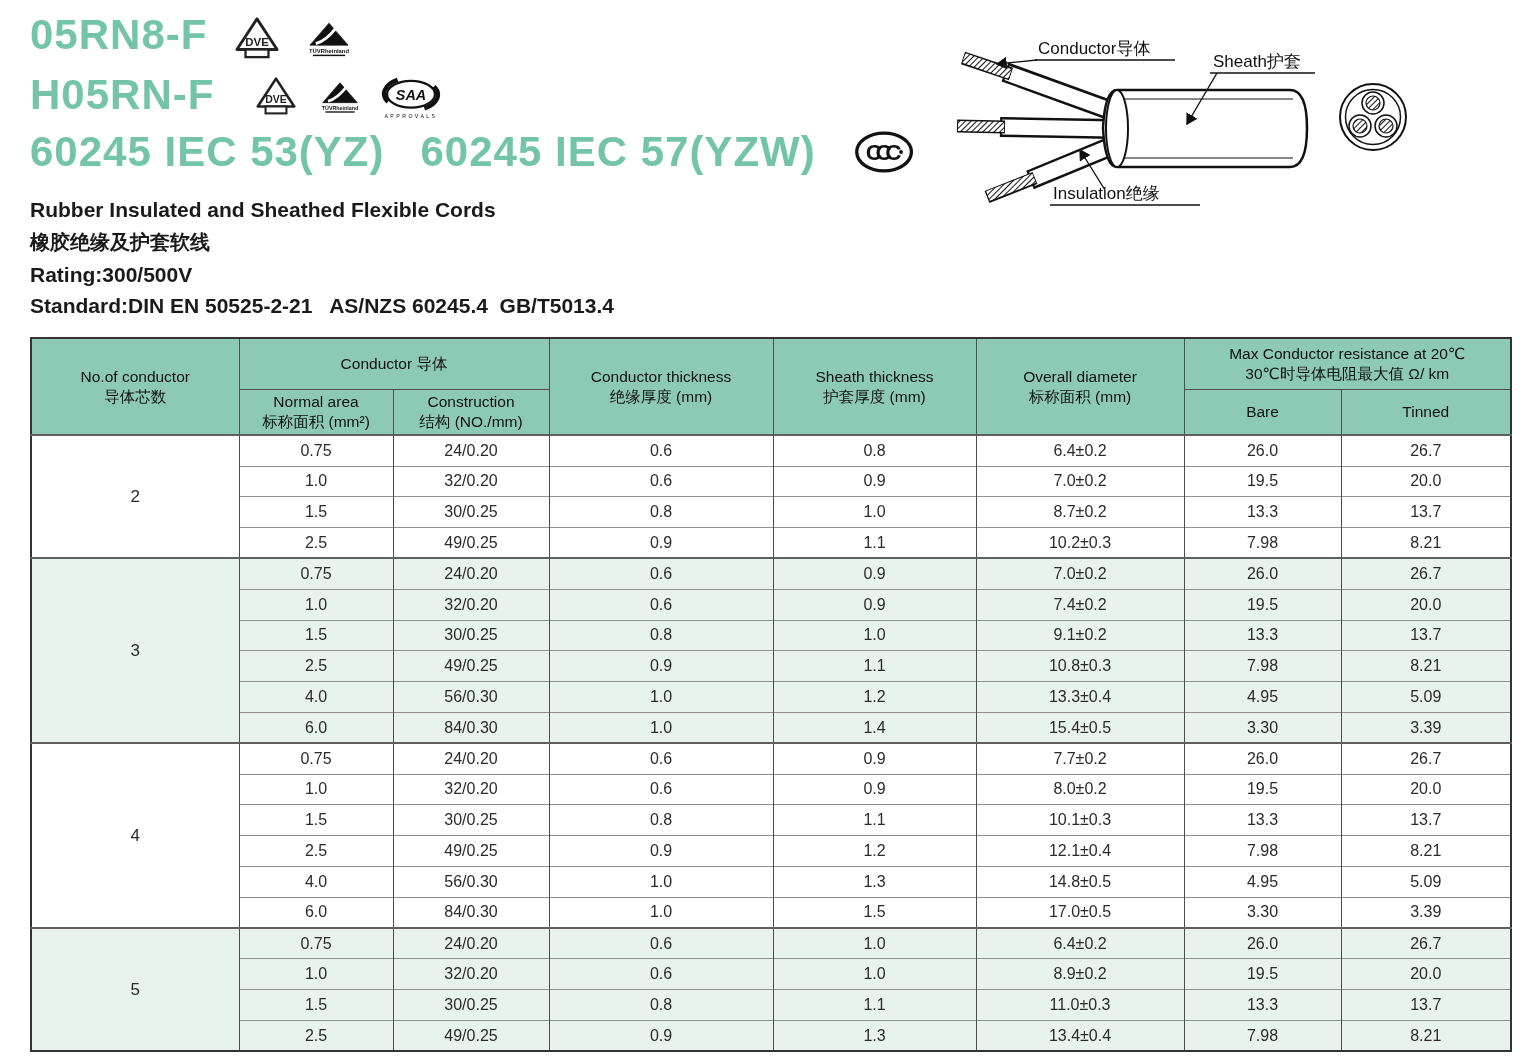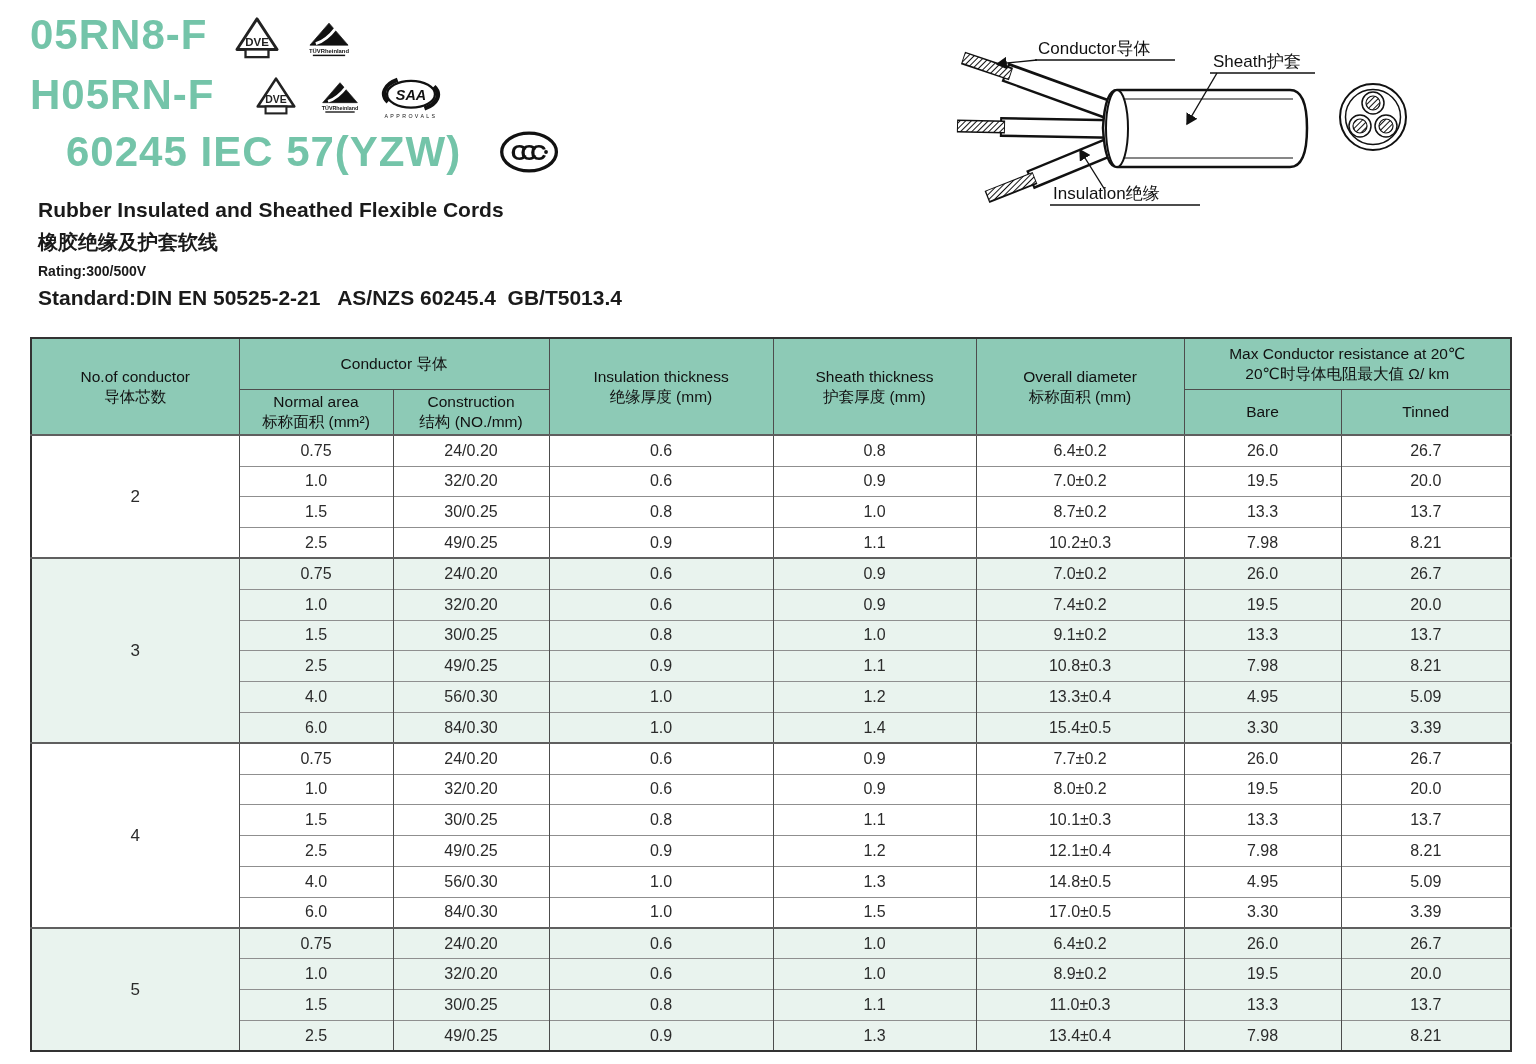--- a/index.html
+++ b/index.html
@@ -12,24 +12,24 @@
   .row1{top:14px;gap:26px;}
   .row2{top:74px;}
   .row3{top:131px;}
   .gap40{margin-left:40px;}
   .gap56{margin-left:36px;}
   .logo{flex:0 0 auto;}
   .logo-offset{margin-top:2px;}
 
   
   .desc{position:absolute;left:30px;top:198px;font-weight:bold;}
-  .desc div{margin-bottom:7px;margin-left:8px;}
+  .desc div{margin-bottom:7px;}
   .desc-en{font-size:21px;}
   .desc-cn{font-size:20px;}
-  .desc-rating{font-size:14px;}
+  .desc-rating{font-size:21px;}
   .desc-standard{font-size:21px;white-space:pre;}
 
   
   .diagram{position:absolute;left:945px;top:22px;}
   .diagram text{font-size:17px;fill:#111;font-family:"Liberation Sans","DejaVu Sans",sans-serif;}
 
   
   table.spec{position:absolute;left:30px;top:337px;width:1480px;border-collapse:collapse;
              table-layout:fixed;font-size:16px;}
   table.spec{border:2px solid #333;}
@@ -81,20 +81,21 @@
     <svg class="logo logo-offset" style="margin-left:20px" width="62" height="46" viewBox="0 0 64 48">
       <ellipse cx="32" cy="19" rx="25" ry="14" fill="#fff" stroke="#111" stroke-width="2.4"></ellipse>
       <path d="M8,27 A30 17 0 0 1 18,4" stroke="#111" stroke-width="4.5" fill="none"></path>
       <path d="M56,11 A30 17 0 0 1 46,34" stroke="#111" stroke-width="4.5" fill="none"></path>
       <text x="32" y="25" text-anchor="middle" font-size="15" font-weight="bold" font-style="italic" fill="#111">SAA</text>
       <text x="32" y="44" text-anchor="middle" font-size="5.5" letter-spacing="2.5" fill="#111">APPROVALS</text>
     </svg>
   </div>
 
   <div class="title-row row3">
+    <span class="title-text" style="color:#74c4a9">60245 IEC 53(YZ)</span>
     <span class="title-text gap56" style="color:#74c4a9">60245 IEC 57(YZW)</span>
     <svg class="logo" style="margin-left:36px;margin-top:-4px" width="66" height="50" viewBox="0 0 70 52">
       <ellipse cx="34" cy="26" rx="29" ry="20" fill="#fff" stroke="#111" stroke-width="3.5"></ellipse>
       <text x="30" y="34" text-anchor="middle" font-size="24" font-weight="bold" letter-spacing="-7" fill="#111">CCC</text>
       <circle cx="52" cy="26" r="2" fill="#111"></circle>
     </svg>
   </div>
 
   <svg class="diagram" width="480" height="195" viewBox="0 0 480 195">
     <defs>
@@ -182,34 +183,34 @@
     <thead>
       <tr class="h1">
         <th rowspan="2">
           <div>No.of conductor</div>
           <div>导体芯数</div>
         </th>
         <th colspan="2">
           <div>Conductor 导体</div>
         </th>
         <th rowspan="2">
-          <div>Insulation thickness</div>
+          <div>Conductor thickness</div>
           <div>绝缘厚度 (mm)</div>
         </th>
         <th rowspan="2">
           <div>Sheath thickness</div>
           <div>护套厚度 (mm)</div>
         </th>
         <th rowspan="2">
           <div>Overall diameter</div>
           <div>标称面积 (mm)</div>
         </th>
         <th colspan="2">
           <div>Max Conductor resistance at 20℃</div>
-          <div>20℃时导体电阻最大值  Ω/ km</div>
+          <div>30℃时导体电阻最大值  Ω/ km</div>
         </th>
       </tr>
       <tr class="h2">
         <th>
           <div>Normal area</div>
           <div>标称面积 (mm²)</div>
         </th>
         <th>
           <div>Construction</div>
           <div>结构 (NO./mm)</div>

